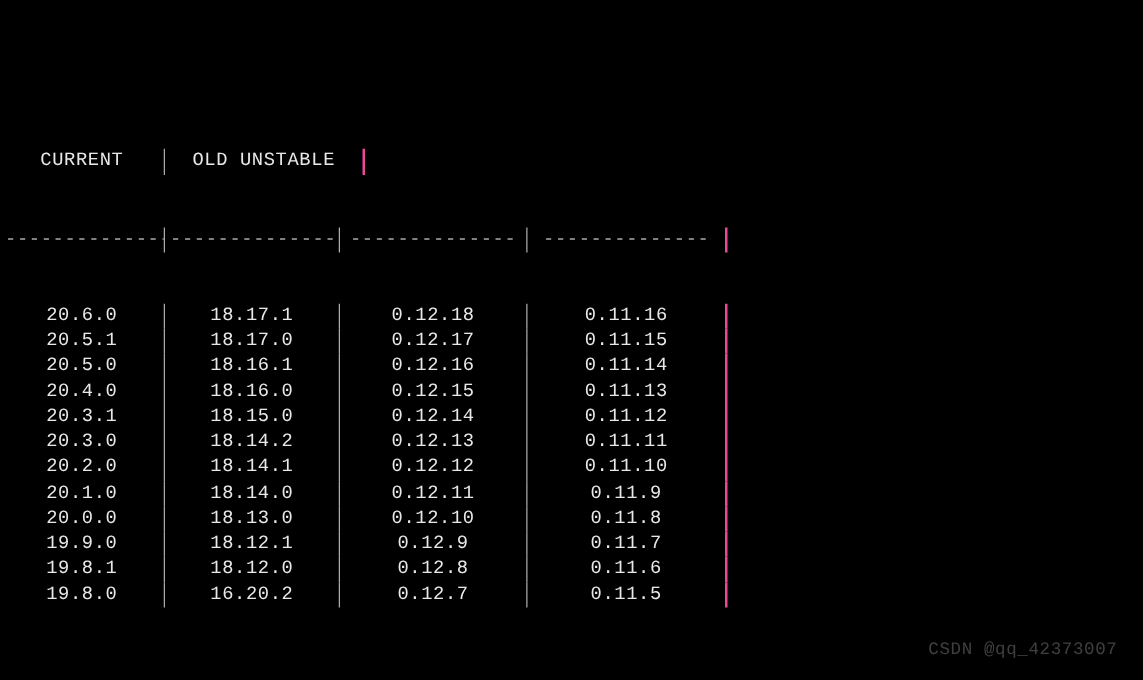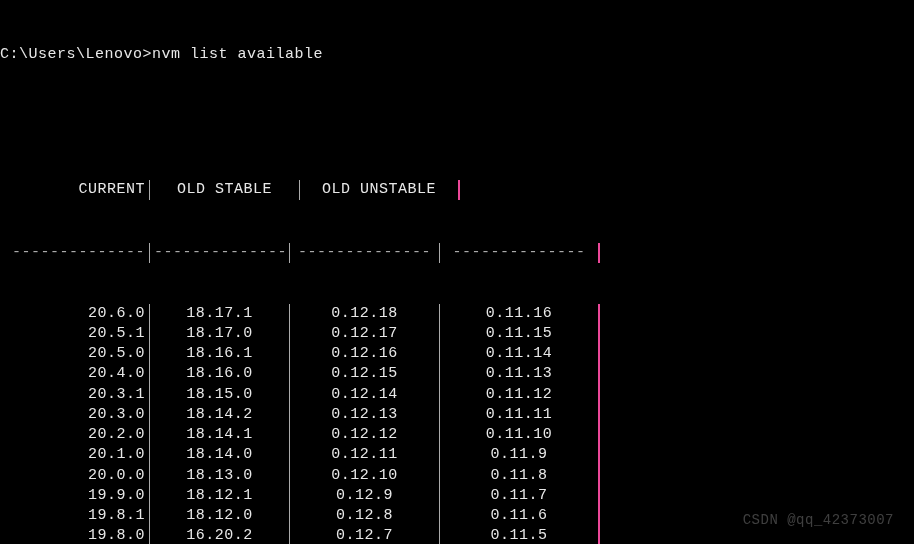--- a/index.html
+++ b/index.html
@@ -27,21 +27,21 @@
   }
   .row {
     display: flex;
   }
   .cell {
     box-sizing: border-box;
     text-align: center;
     border-right: 1px solid #aaa;
     padding: 0 4px;
   }
-  .c0 { width: 150px; text-align: right; }
+  .c0 { width: 132px; }
   .c1 { width: 140px; }
   .c2 { width: 150px; }
   .c3 { width: 160px; border-right: 2px solid #ec4899; }
   .hdr {
     padding-bottom: 2px;
   }
   .divider .cell {
     color: #aaa;
     overflow: hidden;
   }
@@ -51,26 +51,24 @@
     bottom: 14px;
     color: rgba(180,180,180,0.35);
     font-size: 14px;
     letter-spacing: 0.5px;
   }
 </style>
 </head>
 <body>
 
 <div class="screen">
-  <div class="prompt-line"><span>C:\Users\Lenovo&gt;</span><span>nvm list available</span></div>
 
   <div class="table-wrap">
     <div class="row hdr">
       <div class="cell c0">CURRENT</div>
-      <div class="cell c2">OLD STABLE</div>
       <div class="cell c3">OLD UNSTABLE</div>
     </div>
     <div class="row divider">
       <div class="cell c0">--------------</div>
       <div class="cell c1">--------------</div>
       <div class="cell c2">--------------</div>
       <div class="cell c3">--------------</div>
     </div>
     <div id="rows"><div class="row"><div class="cell c0">20.6.0</div><div class="cell c1">18.17.1</div><div class="cell c2">0.12.18</div><div class="cell c3">0.11.16</div></div><div class="row"><div class="cell c0">20.5.1</div><div class="cell c1">18.17.0</div><div class="cell c2">0.12.17</div><div class="cell c3">0.11.15</div></div><div class="row"><div class="cell c0">20.5.0</div><div class="cell c1">18.16.1</div><div class="cell c2">0.12.16</div><div class="cell c3">0.11.14</div></div><div class="row"><div class="cell c0">20.4.0</div><div class="cell c1">18.16.0</div><div class="cell c2">0.12.15</div><div class="cell c3">0.11.13</div></div><div class="row"><div class="cell c0">20.3.1</div><div class="cell c1">18.15.0</div><div class="cell c2">0.12.14</div><div class="cell c3">0.11.12</div></div><div class="row"><div class="cell c0">20.3.0</div><div class="cell c1">18.14.2</div><div class="cell c2">0.12.13</div><div class="cell c3">0.11.11</div></div><div class="row"><div class="cell c0">20.2.0</div><div class="cell c1">18.14.1</div><div class="cell c2">0.12.12</div><div class="cell c3">0.11.10</div></div><div class="row"><div class="cell c0">20.1.0</div><div class="cell c1">18.14.0</div><div class="cell c2">0.12.11</div><div class="cell c3">0.11.9</div></div><div class="row"><div class="cell c0">20.0.0</div><div class="cell c1">18.13.0</div><div class="cell c2">0.12.10</div><div class="cell c3">0.11.8</div></div><div class="row"><div class="cell c0">19.9.0</div><div class="cell c1">18.12.1</div><div class="cell c2">0.12.9</div><div class="cell c3">0.11.7</div></div><div class="row"><div class="cell c0">19.8.1</div><div class="cell c1">18.12.0</div><div class="cell c2">0.12.8</div><div class="cell c3">0.11.6</div></div><div class="row"><div class="cell c0">19.8.0</div><div class="cell c1">16.20.2</div><div class="cell c2">0.12.7</div><div class="cell c3">0.11.5</div></div></div>
   </div>

